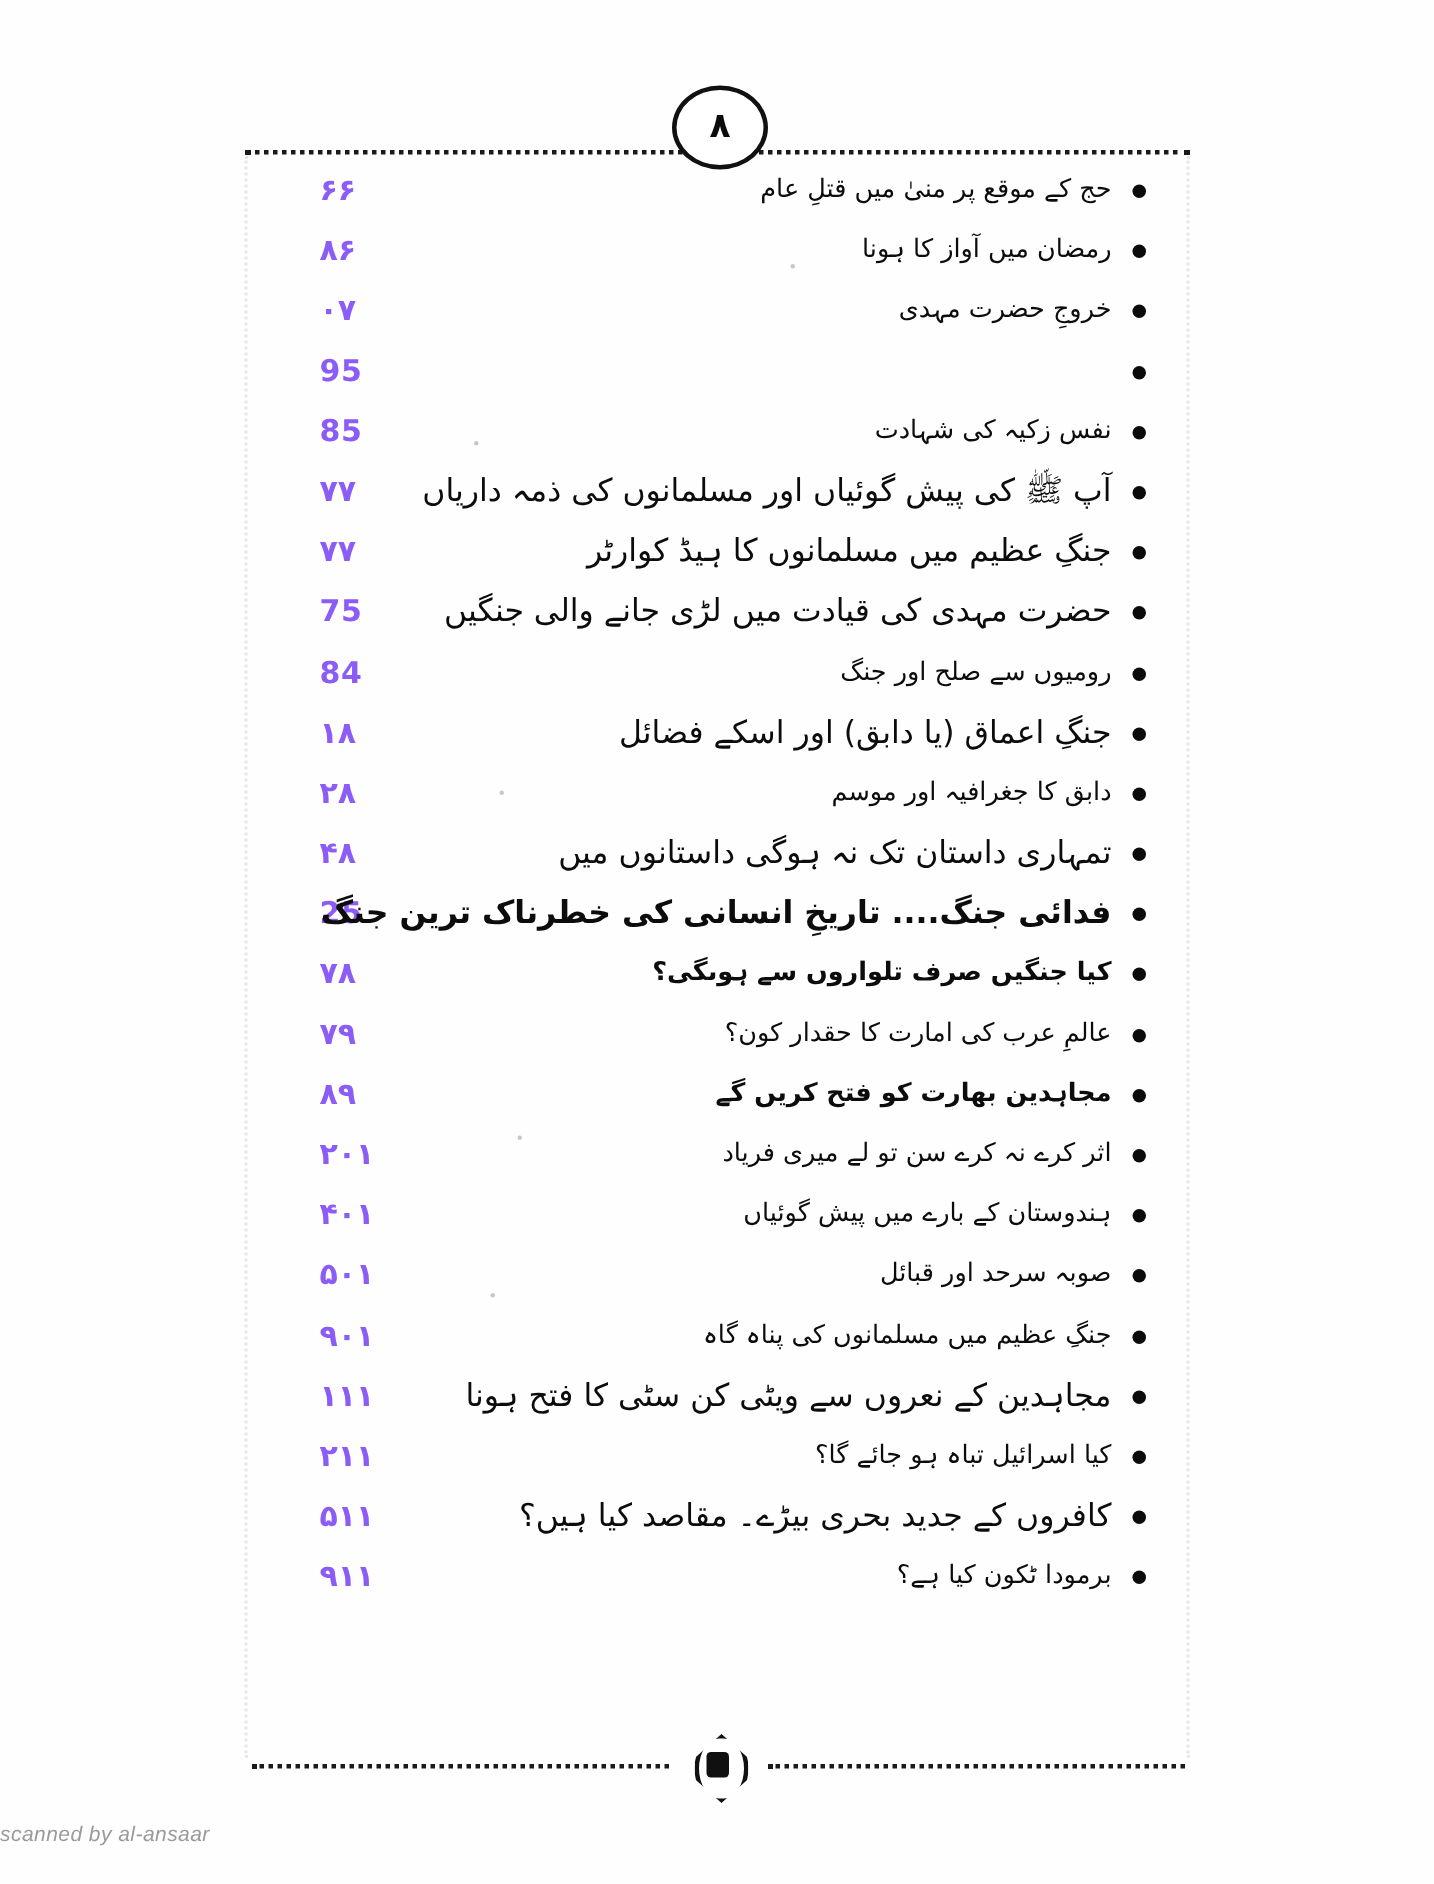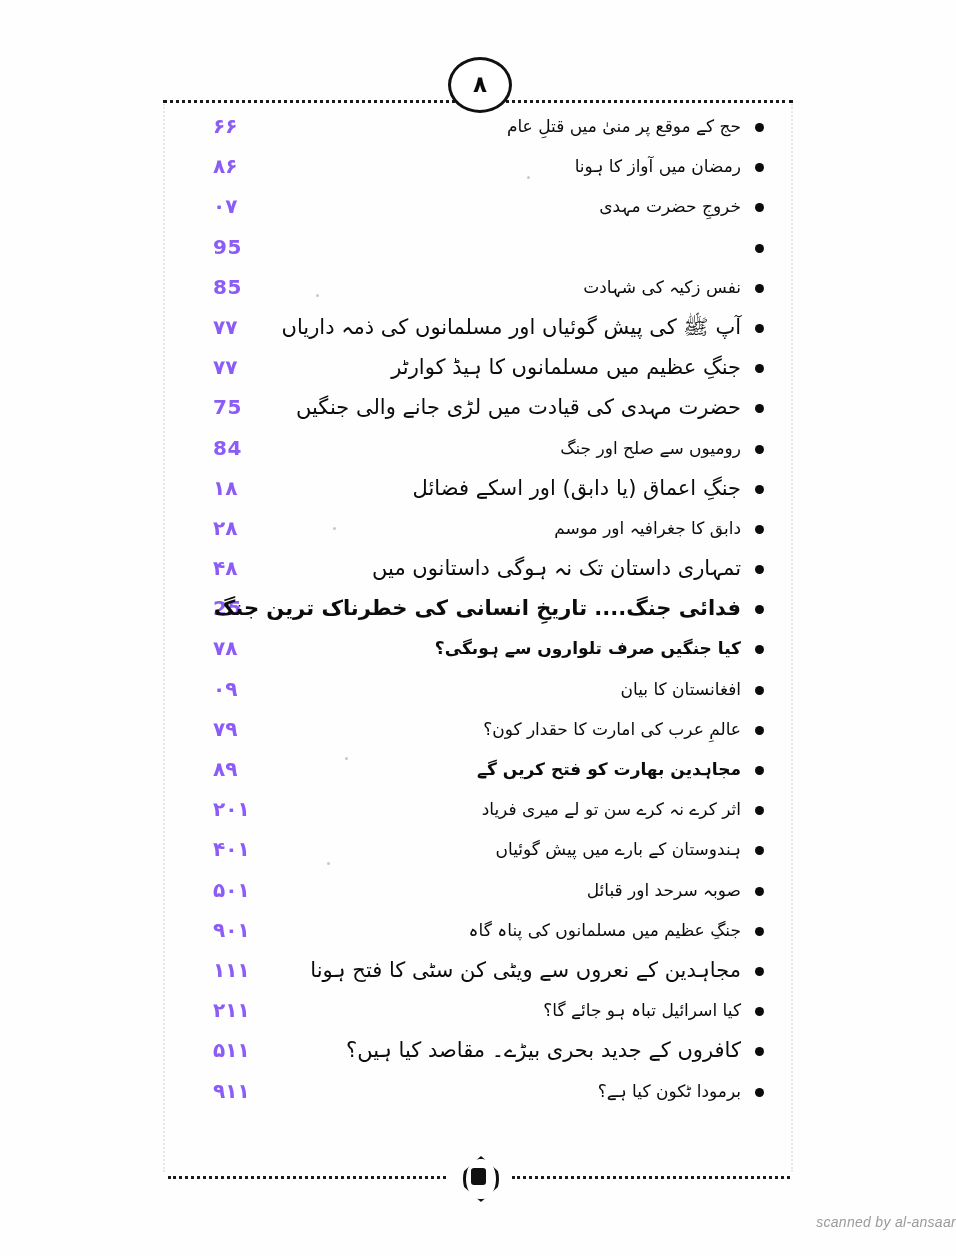--- a/index.html
+++ b/index.html
@@ -167,21 +167,21 @@
     font-size: 21px;
     letter-spacing: -0.4px;
   }
 
   
   #scan-credit {
     position: absolute;
     left: 0;
     top: 1214px;
     width: 956px;
-    text-align: right;
+    text-align: left;
     font-family: "Liberation Sans", sans-serif;
     font-style: italic;
     font-size: 14px;
     color: #9a9a9a;
     letter-spacing: 0.3px;
   }
 
   
   .speck {
     position: absolute;
@@ -265,25 +265,20 @@
       </div>
       <div class="toc-row">
         <span class="toc-page-number">52</span>
         <span class="toc-bullet"></span>
         <span class="toc-title bold tight">فدائی جنگ.... تاریخِ انسانی کی خطرناک ترین جنگ</span>
       </div>
       <div class="toc-row">
         <span class="toc-page-number">۸۷</span>
         <span class="toc-bullet"></span>
         <span class="toc-title bold">کیا جنگیں صرف تلواروں سے ہوںگی؟</span>
-      </div>
-      <div class="toc-row">
-        <span class="toc-page-number">۹۰</span>
-        <span class="toc-bullet"></span>
-        <span class="toc-title">افغانستان کا بیان</span>
       </div>
       <div class="toc-row">
         <span class="toc-page-number">۹۷</span>
         <span class="toc-bullet"></span>
         <span class="toc-title">عالمِ عرب کی امارت کا حقدار کون؟</span>
       </div>
       <div class="toc-row">
         <span class="toc-page-number">۹۸</span>
         <span class="toc-bullet"></span>
         <span class="toc-title bold">مجاہدین بھارت کو فتح کریں گے</span>

